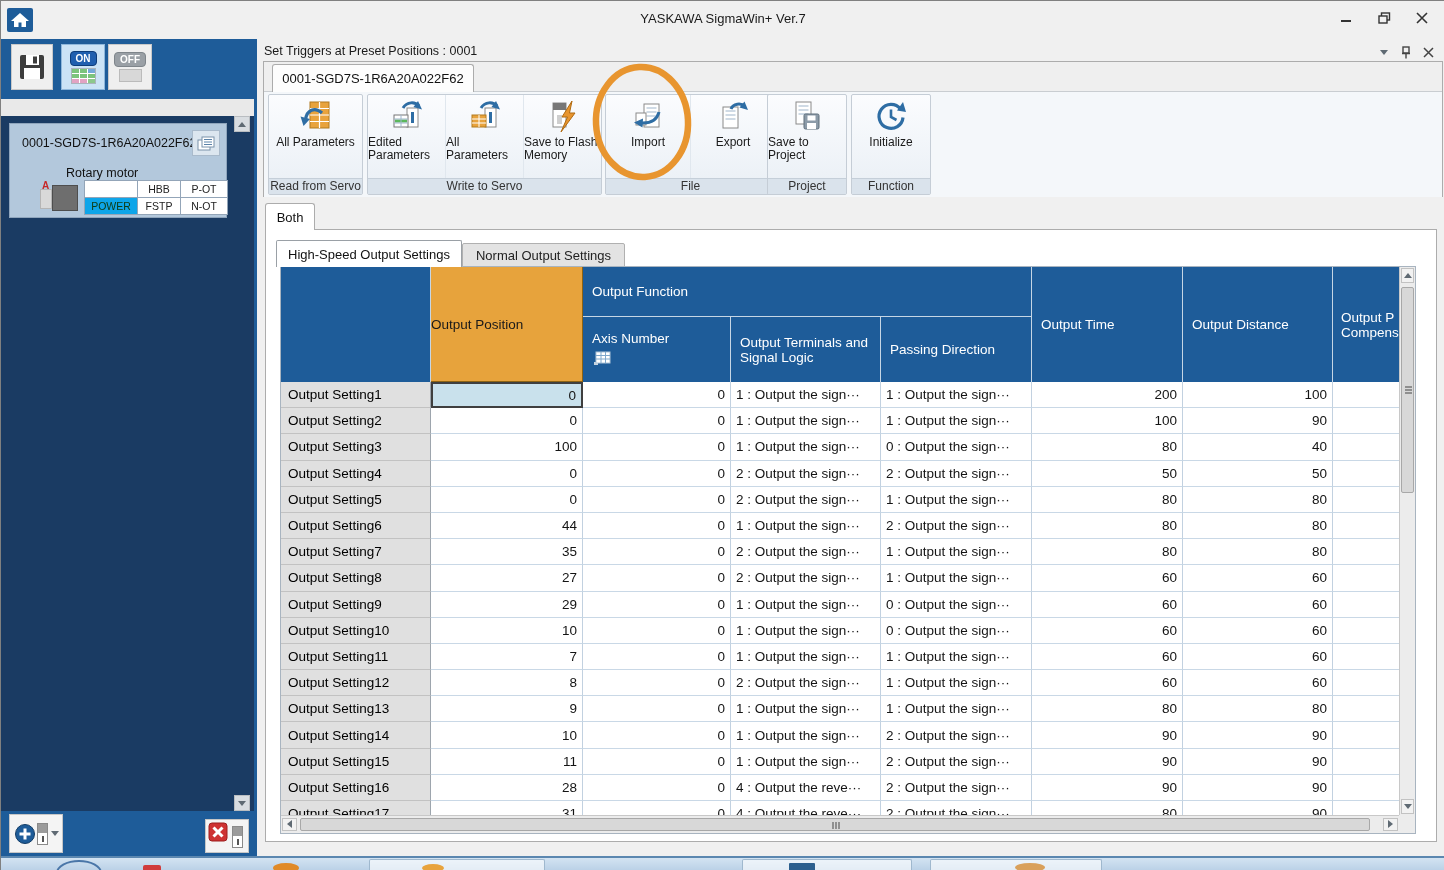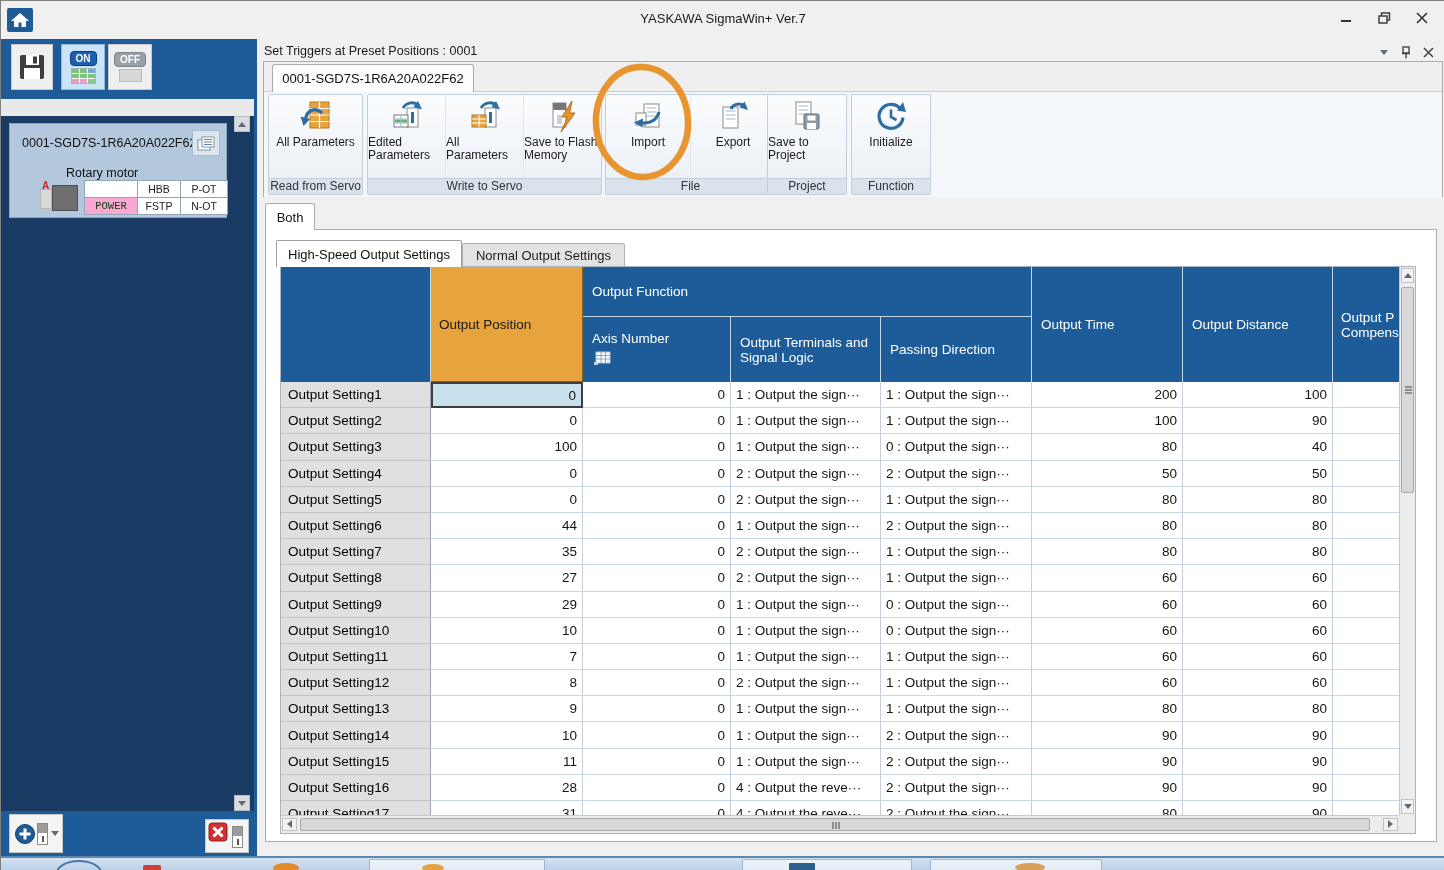--- a/index.html
+++ b/index.html
@@ -39,21 +39,21 @@
   .sc-title { position:absolute; left:12px; top:12px; font-size:12.5px; color:#111; }
   .sc-listbtn { position:absolute; right:6px; top:6px; width:28px; height:26px; background:#DCE6EF; border:1px solid #A9BACB; display:flex; align-items:center; justify-content:center; }
   .sc-motor-label { position:absolute; left:56px; top:42px; font-size:12.5px; color:#111; }
   .sc-status { position:absolute; left:30px; top:56px; display:flex; }
   .sc-motor { position:relative; width:44px; height:34px; }
   .sc-axis { position:absolute; left:2px; top:0; color:#C62828; font-size:10px; font-weight:bold; }
   .sc-mblock1 { position:absolute; left:0px; top:9px; width:12px; height:20px; background:#D9D9D9; border:1px solid #B5B5B5; }
   .sc-mblock2 { position:absolute; left:12px; top:5px; width:26px; height:26px; background:#6E6E6E; border:1px solid #4E4E4E; }
   .sc-grid { display:grid; grid-template-columns:52px 42px 46px; grid-template-rows:16px 16px; gap:1px; background:#93A5B8; border:1px solid #93A5B8; height:35px; margin-top:0px; }
   .sc-cell { background:#FFFFFF; font-size:10.5px; color:#222; display:flex; align-items:center; justify-content:center; }
-  .sc-cell.on { background:#f9a8d4; color:#103A10;font-family:Liberation Mono, monospace; }
+  .sc-cell.on { background:#0ea5e9; color:#103A10; }
 
   .sb-bottom { position:absolute; left:0; top:772px; width:253px; height:45px; background:#1E5C99; }
   #add-axis-button { position:absolute; left:8px; top:3px; width:54px; height:39px; background:#F4F4F4; border:1px solid #C6C6C6; cursor:pointer; }
   #remove-axis-button { position:absolute; left:204px; top:8px; width:44px; height:34px; background:#F4F4F4; border:1px solid #C6C6C6; cursor:pointer; }
   .servo-glyph { position:absolute; width:11px; height:22px; border:1px solid #8A8A8A; background:#fff; }
   .servo-glyph::before { content:""; position:absolute; left:0; top:0; width:100%; height:9px; background:#9B9B9B; }
   .servo-glyph::after { content:""; position:absolute; left:4px; top:12px; width:2px; height:6px; background:#555; }
 
   
   #main { position:absolute; left:256px; top:38px; width:1188px; height:817px; background:#F0F0F0; }
@@ -80,21 +80,21 @@
   #itab-active { left:10px; top:10px; width:186px; height:27px; background:#fff; border:1px solid #9AA0A6; border-bottom:none; border-radius:2px 2px 0 0; z-index:2; color:#111; }
   #itab-inactive { left:196px; top:13px; width:163px; height:24px; background:#E3E3E3; border:1px solid #B0B0B0; border-radius:2px 2px 0 0; color:#222; }
 
   
   #tablewrap { position:absolute; left:14px; top:36px; width:1136px; height:568px; border:1px solid #A8B4C0; background:#fff; }
   #tmain { position:absolute; left:0; top:0; width:1118px; height:548px; overflow:hidden; }
   #thead { position:absolute; left:0; top:0; width:1118px; height:115px; background:#1E5C99; }
   .hcell { position:absolute; color:#fff; font-size:13.5px; }
   .hline { border-right:1px solid rgba(255,255,255,.75); }
   #h-name { left:0; top:0; width:150px; height:115px; }
-  #h-pos  { left:150px; top:0; width:152px; height:115px; background:#E7A33C; color:#1A1A1A; display:flex; align-items:center; padding-left:8px; border-right:1px solid #8E6312; border-bottom:1px solid #8E6312; }
+  #h-pos  { left:150px; top:0; width:152px; height:115px; background:#E7A33C; color:#1A1A1A; display:flex; align-items:center; border-right:1px solid #8E6312; border-bottom:1px solid #8E6312; }
   #h-func { left:302px; top:0; width:449px; height:50px; display:flex; align-items:center; padding-left:9px; border-bottom:1px solid rgba(255,255,255,.75); }
   #h-axis { left:302px; top:50px; width:148px; height:65px; padding:14px 0 0 9px; }
   #h-term { left:450px; top:50px; width:150px; height:65px; display:flex; align-items:center; padding-left:9px; }
   #h-pass { left:600px; top:50px; width:151px; height:65px; display:flex; align-items:center; padding-left:9px; }
   #h-time { left:751px; top:0; width:151px; height:115px; display:flex; align-items:center; padding-left:9px; }
   #h-dist { left:902px; top:0; width:150px; height:115px; display:flex; align-items:center; padding-left:9px; }
   #h-comp { left:1052px; top:0; width:66px; height:115px; display:flex; flex-direction:column; justify-content:center; padding-left:8px; overflow:hidden; white-space:nowrap; }
   #axis-icon { display:block; margin-top:4px; }
 
   #trows { position:absolute; left:0; top:115px; width:1118px; height:433px; overflow:hidden; background:#fff; }

